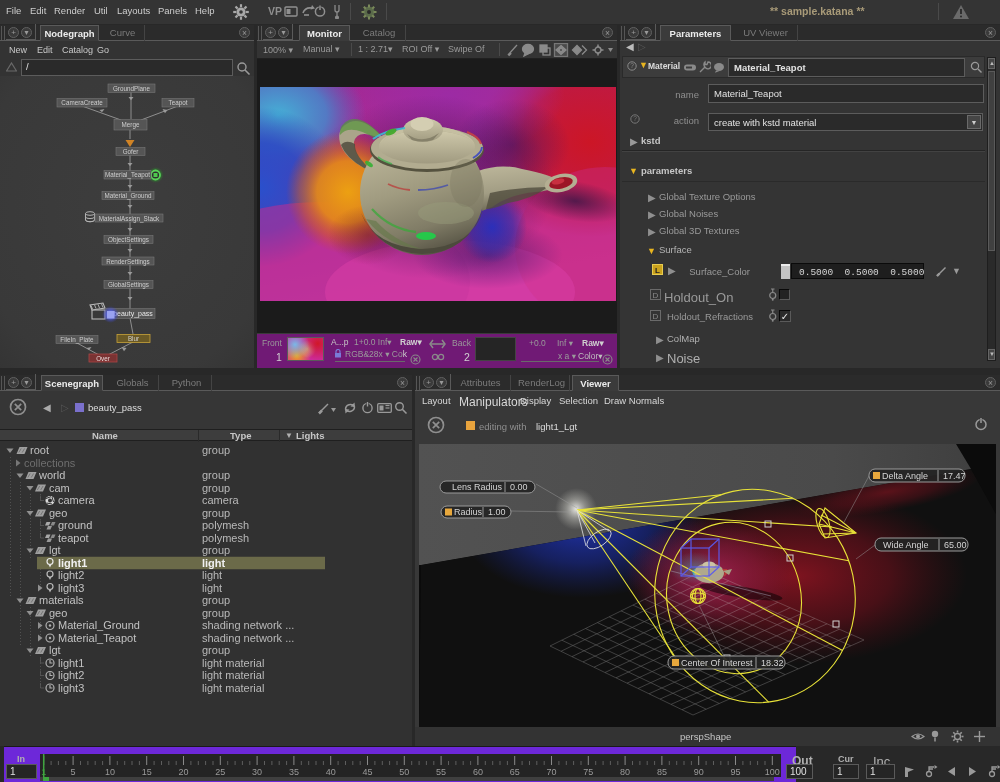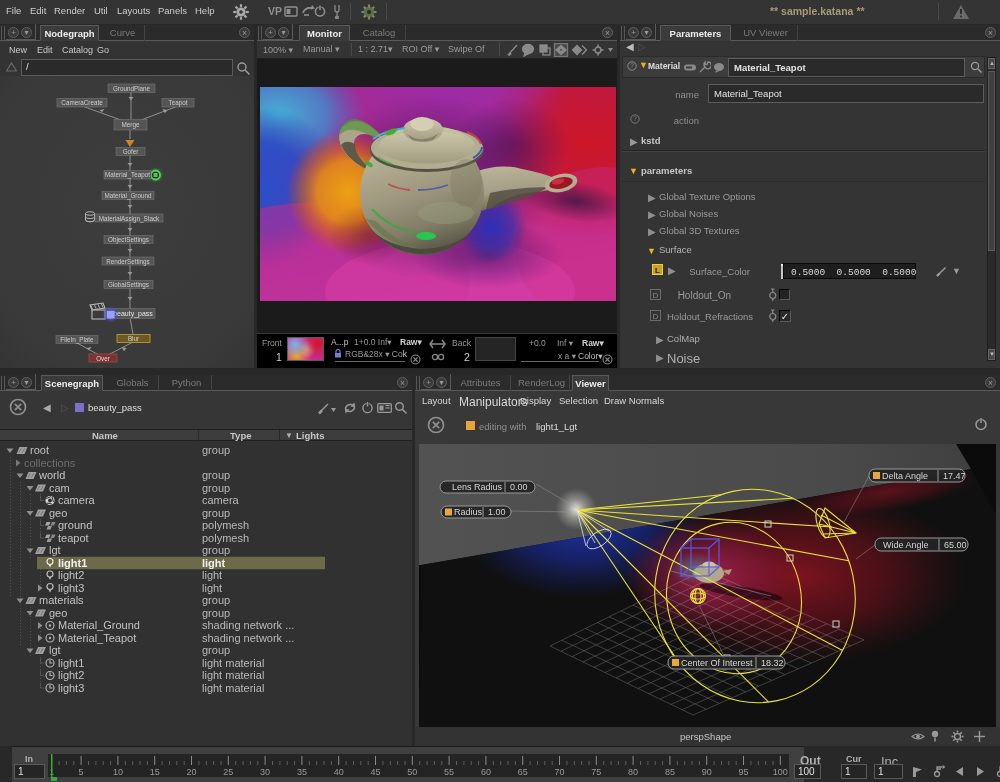--- a/index.html
+++ b/index.html
@@ -391,21 +391,21 @@
             <path d="M128 97 q10 5 22 6" stroke="#bc3434" stroke-width="1.8" fill="none" opacity="0.7"></path>
             <path d="M158 103 q16 0 30 -5" stroke="#2e3cba" stroke-width="1.8" fill="none" opacity="0.65"></path>
             <ellipse cx="131" cy="45" rx="6" ry="2.8" fill="#44aa2c" opacity="0.95" transform="rotate(-25 131 45)"></ellipse>
             <ellipse cx="109" cy="77" rx="4.5" ry="2" fill="#34b034" opacity="0.9" transform="rotate(35 109 77)"></ellipse>
             <ellipse cx="186" cy="126" rx="28" ry="11" fill="#989e7c" opacity="0.45"></ellipse>
             <ellipse cx="206" cy="96" rx="16" ry="24" fill="#78745e" opacity="0.3"></ellipse>
           </g>
         </svg>
       </div>
     </div>
-    <div class="abs" id="mon-info" style="left:0;top:308px;width:360px;height:35px;background:#000000;border-top:1px solid #3a3a3a;font-size:8.5px;color:#9a9a9a;">
+    <div class="abs" id="mon-info" style="left:0;top:308px;width:360px;height:35px;background:#701a75;border-top:1px solid #3a3a3a;font-size:8.5px;color:#9a9a9a;">
       <span class="abs" style="left:5px;top:4px">Front</span>
       <span class="abs" style="left:19px;top:17px;color:#d0d0d0;font-size:10.5px">1</span>
       <div class="abs" style="left:30px;top:3px;width:37px;height:24px;border:1px solid #5a5a5a;overflow:hidden">
         <div style="width:35px;height:22px;background:radial-gradient(circle at 20% 30%,#7ab8e8,transparent 45%),radial-gradient(circle at 85% 25%,#d01828,transparent 50%),radial-gradient(circle at 25% 80%,#f0a818,transparent 45%),radial-gradient(circle at 55% 50%,#cfc6a8,transparent 40%),#cc2a9a"></div>
       </div>
       <span class="abs" style="left:74px;top:3px;color:#c6c6c6">A...p</span>
       <span class="abs" style="left:97px;top:3px">1+0.0 Inf▾</span>
       <span class="abs" style="left:143px;top:3px;color:#cfcfcf;font-weight:bold">Raw▾</span>
       <svg class="abs" style="left:77px;top:15px" width="8" height="9" viewBox="0 0 8 9">
           <rect x="1" y="4" width="6" height="4.5" fill="#7a7ad8"></rect>
@@ -486,20 +486,23 @@
       </svg>
 
     <span class="lbl" style="left:49px;top:64px;width:30px;text-align:right">name</span>
     <div class="fld" style="left:88px;top:59px;width:276px;height:19px;padding:3px 5px;">Material_Teapot</div>
 
     <svg class="abs" style="left:10px;top:89px" width="10" height="10" viewBox="0 0 10 10">
         <circle cx="5" cy="5" r="4.2" fill="none" stroke="#777" stroke-width="1"></circle>
         <text x="5" y="7.4" font-size="6.5" fill="#777" text-anchor="middle" font-family="Liberation Sans">?</text>
       </svg>
     <span class="lbl" style="left:45px;top:90px;width:34px;text-align:right">action</span>
+    <div class="fld" style="left:88px;top:88px;width:275px;height:18px;padding:3px 5px;">create with kstd material
+      <div class="abs" style="right:1px;top:1px;width:14px;height:14px;background:#454545;border:1px solid #6a6a6a;text-align:center;font-size:7px;line-height:13px;color:#ccc">▼</div>
+    </div>
 
     <span class="abs" style="left:10px;top:111px;font-size:10px;color:#999">▶</span>
     <span class="abs" style="left:21px;top:110px;font-size:9.5px;font-weight:bold;color:#c6c6c6">kstd</span>
     <div class="abs" style="left:2px;top:125px;width:363px;height:1px;background:#252525"></div>
     <div class="abs" style="left:2px;top:126px;width:363px;height:1px;background:#424242"></div>
 
     <span class="abs" style="left:9px;top:141px;font-size:9px;color:#e8b520">▼</span>
     <span class="abs" style="left:21px;top:140px;font-size:9.5px;font-weight:bold;color:#c6c6c6">parameters</span>
     <div class="abs" style="left:2px;top:156px;width:363px;height:1px;background:#2a2a2a"></div>
 
@@ -509,29 +512,29 @@
     <span class="abs" style="left:39px;top:183px;font-size:9.5px;color:#9a9a9a">Global Noises</span>
     <span class="abs" style="left:28px;top:201px;font-size:10px;color:#8f8f8f">▶</span>
     <span class="abs" style="left:39px;top:200px;font-size:9.5px;color:#9a9a9a">Global 3D Textures</span>
     <span class="abs" style="left:27px;top:221px;font-size:9px;color:#e8b520">▼</span>
     <span class="abs" style="left:39px;top:219px;font-size:9.5px;color:#b5b5b5">Surface</span>
 
     <div class="abs" style="left:32px;top:239px;width:11px;height:11px;background:#caa21d;border:1px solid #e8cc50;font-size:8px;font-weight:bold;color:#222;text-align:center;line-height:11px">L</div>
     <span class="abs" style="left:48px;top:240px;font-size:10px;color:#8f8f8f">▶</span>
     <span class="abs" style="left:62px;top:241px;width:68px;text-align:right;font-size:9.5px;color:#9a9a9a;position:absolute">Surface_Color</span>
     <div class="abs" style="left:161px;top:239px;width:9px;height:15px;background:#c4c4c4;border-top:2px solid #ededed;"></div>
-    <div class="abs" style="left:163px;top:238px;width:133px;height:16px;background:#1e1e1e;border:1px solid #0a0a0a;color:#d6d6d6;font-size:9.5px;font-family:'Liberation Mono',monospace;padding:3px 0 0 7px;">0.5000&nbsp;&nbsp;0.5000&nbsp;&nbsp;0.5000</div>
+    <div class="abs" style="left:171px;top:238px;width:133px;height:16px;background:#1e1e1e;border:1px solid #0a0a0a;color:#d6d6d6;font-size:9.5px;font-family:'Liberation Mono',monospace;padding:3px 0 0 7px;">0.5000&nbsp;&nbsp;0.5000&nbsp;&nbsp;0.5000</div>
     <svg class="abs" style="left:315px;top:240px" width="13" height="13" viewBox="0 0 13 13">
         <line x1="2" y1="11" x2="10.5" y2="2.5" stroke="#9a9a9a" stroke-width="1.4"></line>
         <line x1="2" y1="11" x2="4.5" y2="8.5" stroke="#9a9a9a" stroke-width="2.4"></line>
       </svg>
     <span class="abs" style="left:332px;top:241px;font-size:9px;color:#9a9a9a">▼</span>
 
     <div class="abs" style="left:30px;top:264px;width:11px;height:11px;border:1px solid #6a6a6a;font-size:8px;color:#8a8a8a;text-align:center;line-height:11px">D</div>
-    <span class="abs" style="left:44px;top:265px;width:67px;text-align:right;font-size:10px;color:#9a9a9a;position:absolute">Holdout_On</span>
+    <span class="abs" style="left:44px;top:265px;width:67px;text-align:right;font-size:13px;color:#9a9a9a;position:absolute">Holdout_On</span>
     <svg class="abs" style="left:148px;top:263px" width="9" height="13" viewBox="0 0 9 13">
         <path d="M6.5 1 L3 1 M4.75 1 L4.75 4" stroke="#8a8a8a" stroke-width="1.2"></path>
         <circle cx="4.75" cy="7.5" r="3" fill="none" stroke="#8a8a8a" stroke-width="1.2"></circle>
         <circle cx="4.75" cy="11.8" r="1" fill="#8a8a8a"></circle>
       </svg>
     <div class="abs" style="left:159px;top:264px;width:11px;height:11px;background:#232323;border-top:1px solid #090909;border-left:1px solid #090909;border-right:1px solid #5a5a5a;border-bottom:1px solid #5a5a5a;"></div>
 
     <div class="abs" style="left:30px;top:285px;width:11px;height:11px;border:1px solid #6a6a6a;font-size:8px;color:#8a8a8a;text-align:center;line-height:11px">D</div>
     <span class="abs" style="left:47px;top:286px;font-size:9.5px;color:#9a9a9a">Holdout_Refractions</span>
     <svg class="abs" style="left:148px;top:284px" width="9" height="13" viewBox="0 0 9 13">
@@ -719,21 +722,21 @@
 
   <div class="panel" id="p-viewer" style="left:415px; top:375px; width:585px; height:371px; background:#383838">
     <div class="tabbar">
         <div class="bline"></div>
       <div class="grip"></div>
       <div class="btnbox"></div>
       <div class="cbtn" style="left:8px">+</div>
       <div class="cbtn" style="left:21px">▾</div>
       <div class="tab inactive" style="left:36px; width:60px;">Attributes</div>
       <div class="tab inactive" style="left:99px; width:56px;">RenderLog</div>
-      <div class="tab active" style="left:157px; width:37px;">Viewer</div>
+      <div class="tab active" style="left:157px; width:47px;">Viewer</div>
       <div class="closex" style="right:4px">×</div>
     </div>
     <span class="abs" style="left:7px;top:20px;font-size:9.5px;color:#d8d8d8">Layout</span>
     <span class="abs" style="left:44px;top:20px;font-size:12px;color:#d8d8d8">Manipulators</span>
     <span class="abs" style="left:105px;top:20px;font-size:9.5px;color:#d8d8d8">Display</span>
     <span class="abs" style="left:144px;top:20px;font-size:9.5px;color:#d8d8d8">Selection</span>
     <span class="abs" style="left:189px;top:20px;font-size:9.5px;color:#d8d8d8">Draw Normals</span>
     <svg class="abs" style="left:12px;top:41px" width="18" height="18" viewBox="0 0 18 18">
         <circle cx="9" cy="9" r="7.5" fill="none" stroke="#8f8f8f" stroke-width="1.7"></circle>
         <path d="M5.8 5.8 L12.2 12.2 M12.2 5.8 L5.8 12.2" stroke="#8f8f8f" stroke-width="1.7"></path>
@@ -933,21 +936,21 @@
         </svg>
       <svg class="abs" style="left:558px;top:3px" width="13" height="13" viewBox="0 0 13 13">
           <g stroke="#999" stroke-width="1.4">
             <line x1="6.5" y1="1" x2="6.5" y2="12"></line>
             <line x1="1" y1="6.5" x2="12" y2="6.5"></line>
           </g>
         </svg>
     </div>
   </div>
 
-  <div class="abs" id="timebar" style="left:12px;top:746px;width:792px;height:36px;background:#404040;border-top:1px solid #1a1a1a;">
+  <div class="abs" id="timebar" style="left:4px;top:746px;width:792px;height:36px;background:#6d28d9;border-top:1px solid #1a1a1a;">
     <span class="abs" style="left:13px;top:7px;font-size:9px;font-weight:bold;color:#b0b0b0">In</span>
     <div class="abs" style="left:2px;top:17px;width:31px;height:15px;background:#252525;border:1px solid #5a5a5a;color:#e0e0e0;font-size:10px;padding:1px 3px;">1</div>
     <div class="abs" style="left:36px;top:7px;width:741px;height:23px;background:#242424;"></div>
     <svg class="abs" style="left:36px;top:7px" width="741" height="23" viewBox="0 0 741 23" font-family="Liberation Sans,sans-serif">
         <line x1="3.7" y1="2" x2="3.7" y2="11" stroke="#8a8a8a" stroke-width="1"></line>
         <line x1="11.1" y1="7" x2="11.1" y2="11" stroke="#5e5e5e" stroke-width="1"></line>
         <line x1="18.4" y1="7" x2="18.4" y2="11" stroke="#5e5e5e" stroke-width="1"></line>
         <line x1="25.8" y1="7" x2="25.8" y2="11" stroke="#5e5e5e" stroke-width="1"></line>
         <line x1="33.1" y1="2" x2="33.1" y2="11" stroke="#8a8a8a" stroke-width="1"></line>
         <line x1="40.5" y1="7" x2="40.5" y2="11" stroke="#5e5e5e" stroke-width="1"></line>

